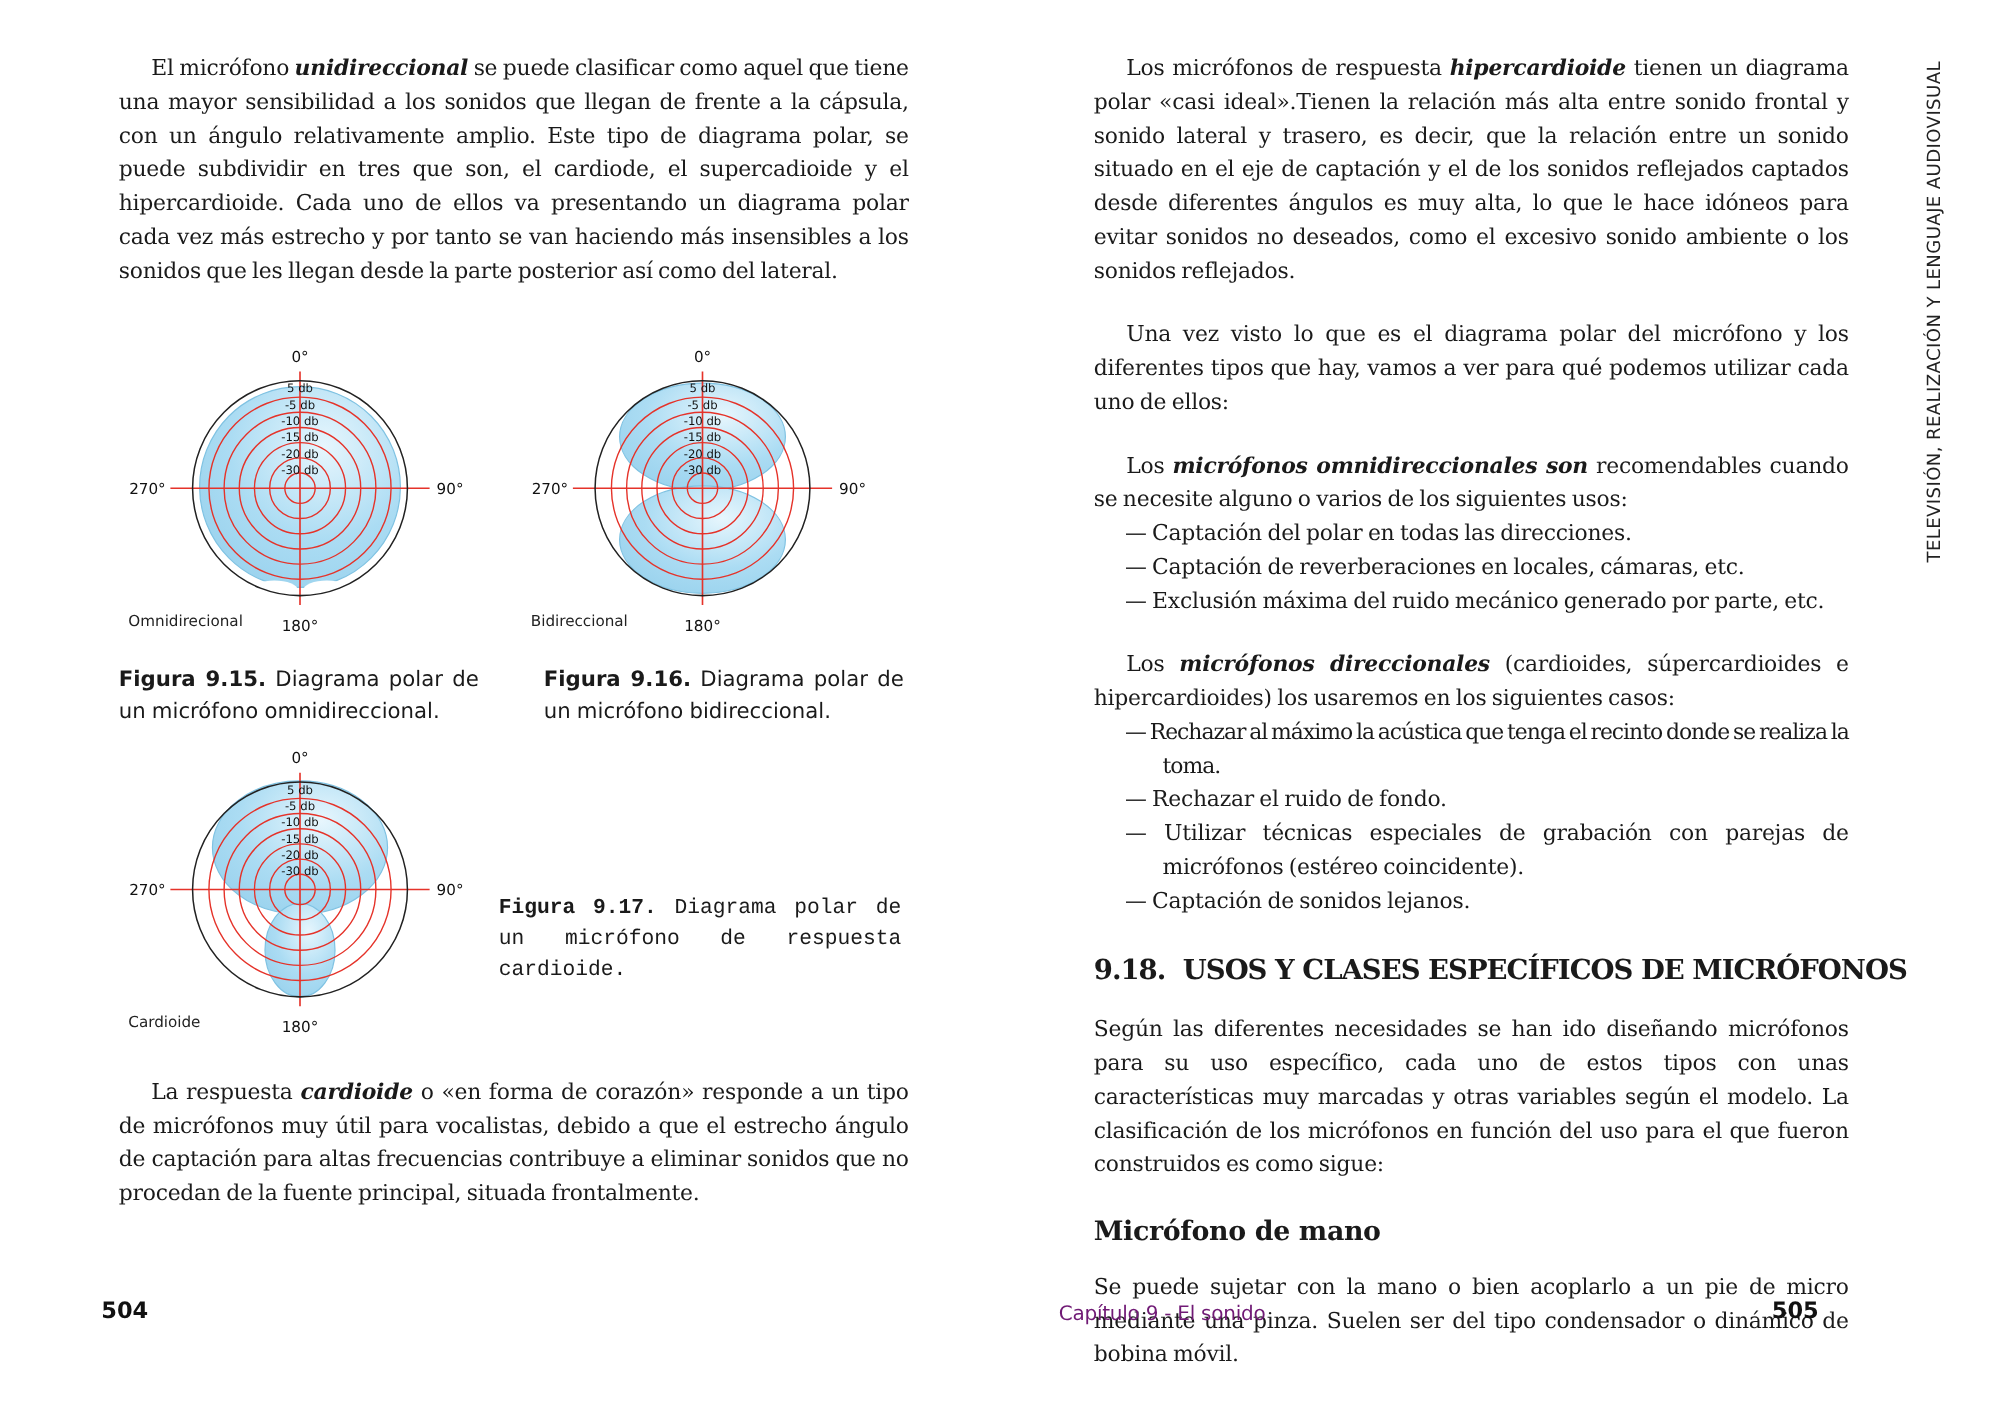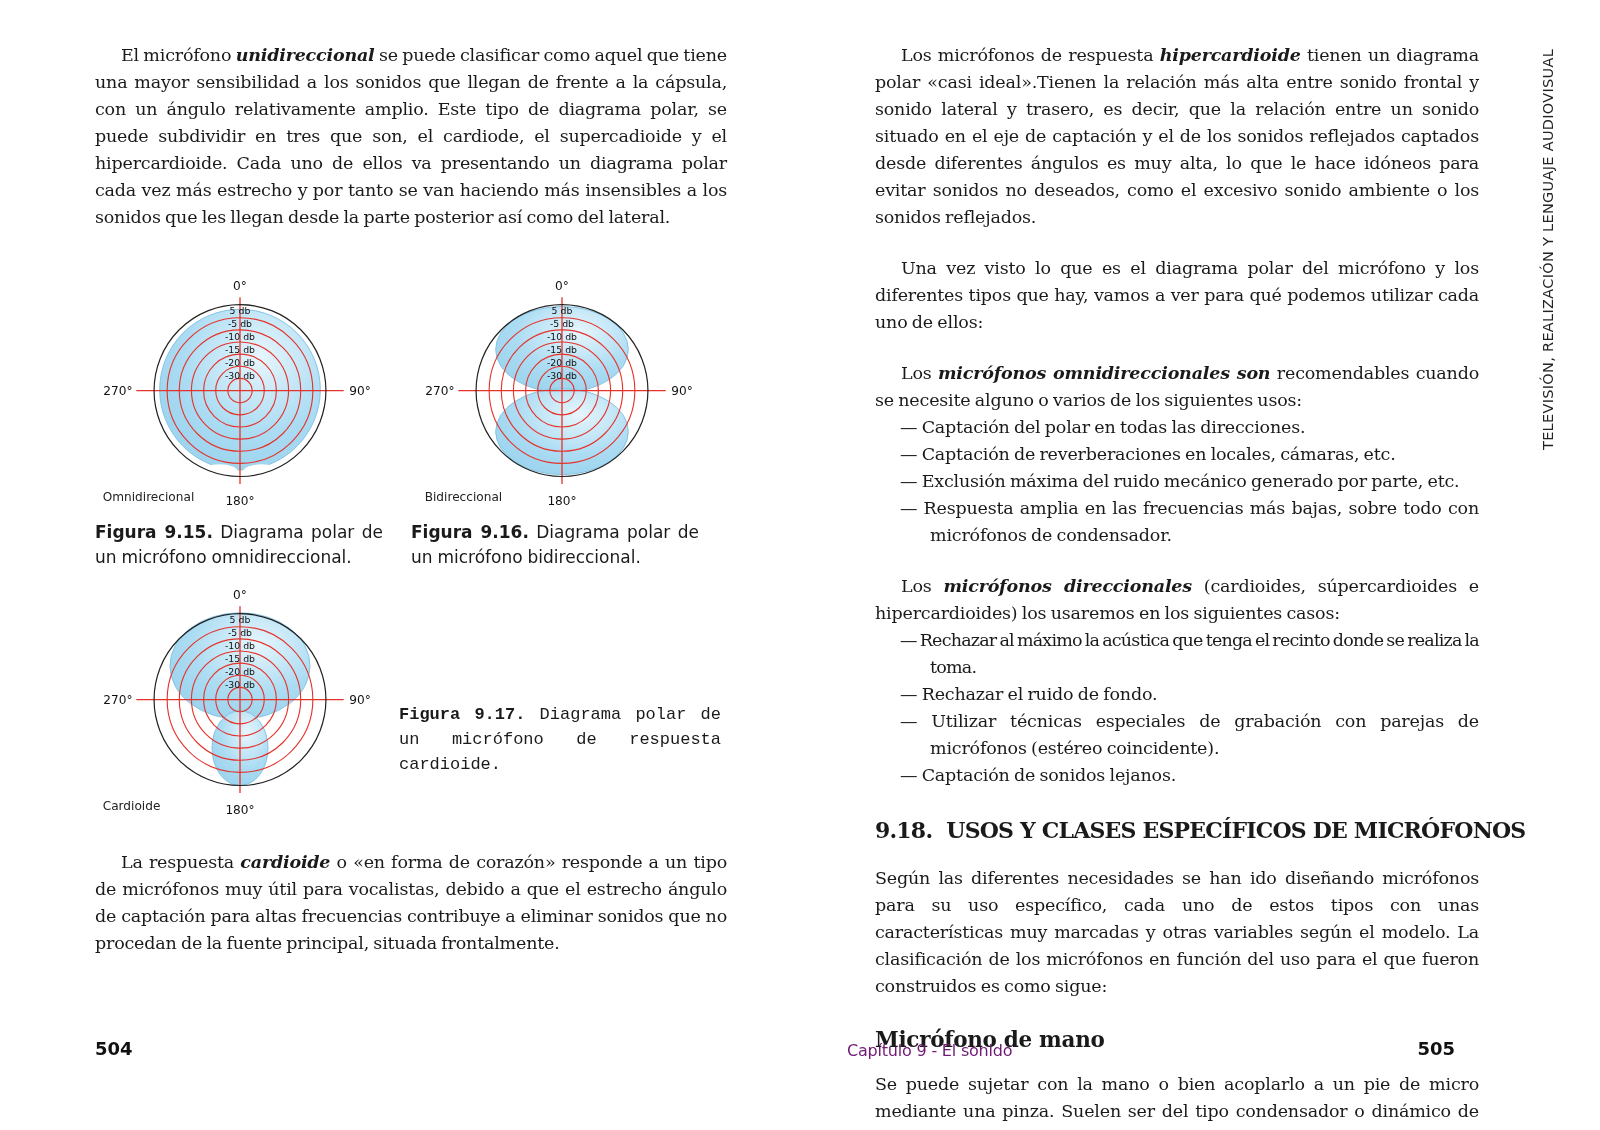--- a/index.html
+++ b/index.html
@@ -11,32 +11,32 @@
   .body-text{font-size:17.5px;line-height:27px;text-align:justify;letter-spacing:-0.2px;word-spacing:-1px;}
   .ind{text-indent:26px;}
   .bi{font-weight:bold;font-style:italic;}
   p{margin:0;}
   .mt1{margin-top:42px;}
   .gap{margin-top:24px;}
   ul.dash{list-style:none;margin:0;padding:0;}
   ul.dash li{padding-left:55px;text-indent:-30px;text-align:justify;}
   li.squeeze{letter-spacing:-0.8px;word-spacing:-3px;}
   .figrow{margin-top:40px;display:flex;gap:32px;}
-  .caprow{margin-top:8px;display:flex;gap:28px;}
+  .caprow{margin-top:20px;display:flex;gap:52px;}
   .fig3row{margin-top:10px;display:flex;align-items:flex-end;}
   .caption{font-family:"DejaVu Sans", sans-serif;font-size:17px;line-height:25px;text-align:justify;width:288px;word-spacing:-0.5px;}
   .caption .cap-label{font-weight:bold;}
   .caption.wide{width:322px;margin-left:14px;margin-bottom:44px;font-family:Liberation Mono, monospace;}
   .polar-fig{width:290px;}
   .polar-fig svg{display:block;width:290px;height:241px;}
   h1.sec{font-size:22px;line-height:30px;font-weight:bold;margin:26px 0 0 0;letter-spacing:-0.8px;white-space:nowrap;}
   h1.sec .sec-num{margin-right:14px;}
   h2.sub{font-size:21.5px;line-height:27px;font-weight:bold;margin:26px 0 0 0;letter-spacing:-0.3px;}
   .footer-num{position:absolute;top:1038px;font-family:"DejaVu Sans", sans-serif;font-weight:bold;font-size:18px;color:#111;}
-  #pg-left-num{left:95px;}
+  #pg-left-num{left:81px;}
   #pg-right-num{left:1356px;width:99px;text-align:right;}
   #footer-chapter{position:absolute;top:1041px;left:847px;font-family:"DejaVu Sans", sans-serif;font-size:16px;color:#701a75;letter-spacing:-0.2px;}
   #sidebar-vertical{position:absolute;top:88px;right:44px;height:362px;writing-mode:vertical-rl;transform:rotate(180deg);
       font-family:"DejaVu Sans", sans-serif;font-size:14.5px;letter-spacing:0.3px;color:#222;white-space:nowrap;}
   .svg-label{font-family:"DejaVu Sans", sans-serif;}
 </style>
 </head>
 <body>
 
 <div id="page">
@@ -185,21 +185,20 @@
     <p class="body-text ind mt1"><span>Los micrófonos de respuesta </span><span class="bi">hipercardioide</span><span> tienen un diagrama polar «casi ideal».Tienen la relación más alta entre sonido frontal y sonido lateral y trasero, es decir, que la relación entre un sonido situado en el eje de captación y el de los sonidos reflejados captados desde diferentes ángulos es muy alta, lo que le hace idóneos para evitar sonidos no deseados, como el excesivo sonido ambiente o los sonidos reflejados.</span></p>
 
     <p class="body-text ind gap">Una vez visto lo que es el diagrama polar del micrófono y los diferentes tipos que hay, vamos a ver para qué podemos utilizar cada uno de ellos:</p>
 
     <div class="gap">
       <p class="body-text ind"><span>Los </span><span class="bi">micrófonos omnidireccionales son</span><span> recomendables cuando se necesite alguno o varios de los siguientes usos:</span></p>
       <ul class="dash body-text">
         <li>— Captación del polar en todas las direcciones.</li>
         <li>— Captación de reverberaciones en locales, cámaras, etc.</li>
         <li>— Exclusión máxima del ruido mecánico generado por parte, etc.</li>
-        <li>— Respuesta amplia en las frecuencias más bajas, sobre todo con micrófonos de condensador.</li>
       </ul>
     </div>
 
     <div class="gap">
       <p class="body-text ind"><span>Los </span><span class="bi">micrófonos direccionales</span><span> (cardioides, súpercardioides e hipercardioides) los usaremos en los siguientes casos:</span></p>
       <ul class="dash body-text">
         <li class="squeeze">— Rechazar al máximo la acústica que tenga el recinto donde se realiza la toma.</li>
         <li>— Rechazar el ruido de fondo.</li>
         <li>— Utilizar técnicas especiales de grabación con parejas de micrófonos (estéreo coincidente).</li>
         <li>— Captación de sonidos lejanos.</li>

